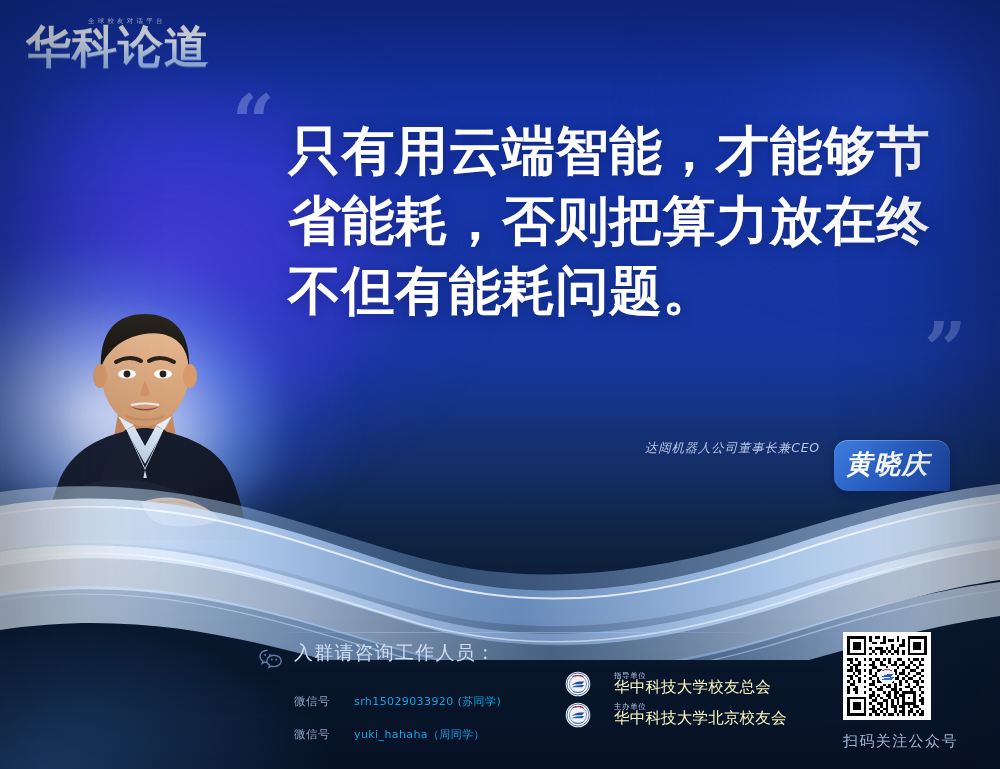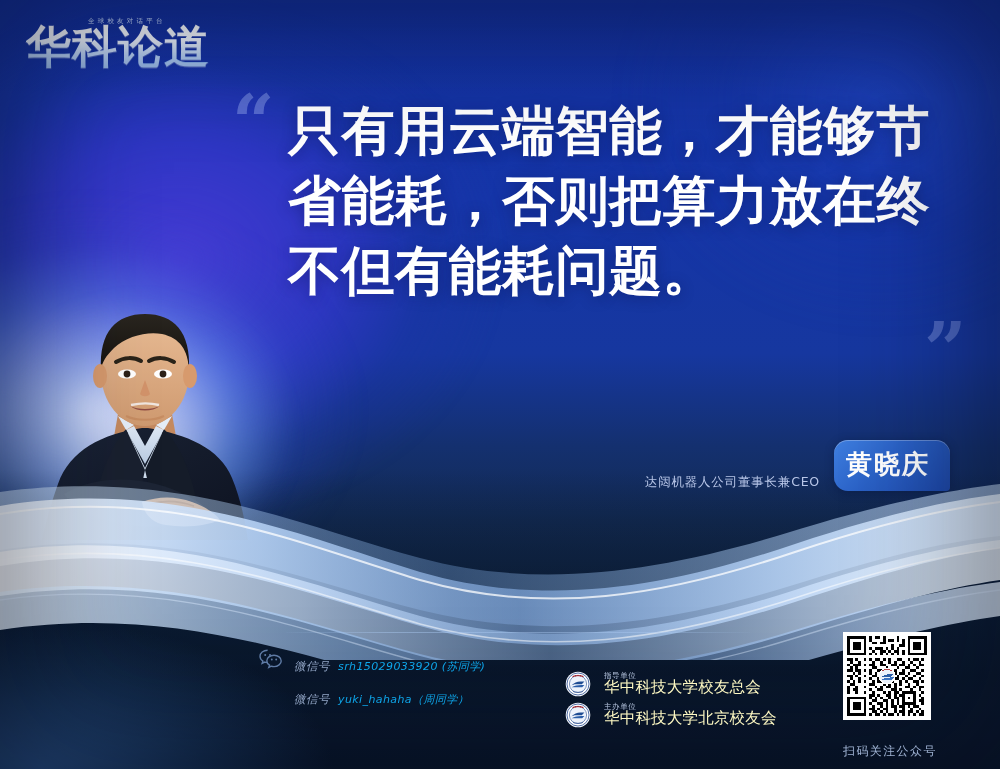--- a/index.html
+++ b/index.html
@@ -113,33 +113,34 @@
     color:rgba(150,170,240,.45);
     font-family:"DejaVu Serif","Liberation Serif",serif;
     font-weight:bold;
   }
   .quote-text{
     position:relative;margin-left:56px;
     font-size:53px;line-height:70px;font-weight:bold;
     color:#ffffff;letter-spacing:.5px;
     text-shadow:0 2px 14px rgba(10,20,80,.45);
     font-family:"DejaVu Sans","Liberation Sans",sans-serif;
+    margin-top:20px;
   }
   .quote-close{
     position:absolute;left:692px;top:232px;
     font-size:74px;line-height:.6;
     color:rgba(150,170,240,.42);
     font-family:"DejaVu Serif","Liberation Serif",serif;
     font-weight:bold;
   }
 
   
   .attrib{
     position:absolute;right:50px;top:440px;
-    display:flex;align-items:flex-end;gap:14px;
+    display:flex;align-items:flex-start;gap:14px;font-style:italic;
   }
   .attrib-role{
     font-size:12.5px;color:#b8c6e8;letter-spacing:.8px;
     font-family:"DejaVu Sans","Liberation Sans",sans-serif;
   }
   .name-badge{
     position:relative;
     padding:7px 20px 9px 12px;
     border-radius:14px 14px 4px 14px;
     background:linear-gradient(135deg,#3f7fe0 0%,#2a61c6 45%,#1d47a8 100%);
@@ -161,52 +162,52 @@
   }
   .footer{position:absolute;left:258px;top:640px;width:540px;}
   .wechat-icon{position:absolute;left:0;top:8px;width:26px;height:22px;}
   .footer-head{
     margin-left:36px;
     font-size:19px;color:#cfdcf2;letter-spacing:1.2px;
     font-family:"DejaVu Sans","Liberation Sans",sans-serif;
   }
   .contact-rows{margin-left:36px;margin-top:10px;}
   .contact-row{
-    display:flex;align-items:center;gap:8px;height:33px;font-style:italic;
+    display:flex;align-items:flex-end;gap:24px;height:33px;
   }
   .contact-label{
     font-size:11.5px;color:#93a6c6;letter-spacing:.5px;
     font-family:"DejaVu Sans","Liberation Sans",sans-serif;
   }
   .contact-value{
     font-size:11px;color:#0ea5e9;letter-spacing:.4px;
     font-family:"DejaVu Sans","Liberation Sans",sans-serif;
   }
 
   
   .orgs{position:absolute;left:565px;top:668px;}
-  .org-row{display:flex;align-items:center;gap:13px;height:31px;}
+  .org-row{display:flex;align-items:center;gap:23px;height:31px;}
   .org-seal{width:26px;height:26px;flex:0 0 26px;}
   .org-textwrap{position:relative;}
   .org-kind{
     font-size:7.5px;color:#b9c8e2;letter-spacing:.6px;line-height:1;
     margin-bottom:1px;
     font-family:"DejaVu Sans","Liberation Sans",sans-serif;
   }
   .org-name{
     font-size:15.5px;color:#fef9c3;letter-spacing:.2px;line-height:1;
     font-family:"DejaVu Sans","Liberation Sans",sans-serif;
   }
 
   
   .qr-wrap{position:absolute;left:843px;top:632px;text-align:center;}
   .qr{width:88px;height:88px;background:#fff;padding:4px;display:block;}
   .qr svg{display:block;}
   .qr-caption{
-    margin-top:23px;font-size:12px;color:#9fb2d2;letter-spacing:1.4px;
+    margin-top:12px;font-size:15px;color:#9fb2d2;letter-spacing:1.4px;
     font-family:Liberation Serif, serif;
   }
 </style>
 </head>
 <body>
 
 <div class="poster">
 
   <div class="bg-base"></div>
   <div class="bg-bloom-c"></div>
@@ -364,20 +365,21 @@
         <g fill="none" stroke="#5f7ba5" stroke-width="1.4">
           <path d="M9.6 2.2C5.3 2.2 2 5 2 8.3c0 1.9 1.1 3.6 2.9 4.7l-.8 2.4 2.7-1.3c.9.25 1.8.38 2.8.38"></path>
           <path d="M16 7.2c4 0 7.2 2.6 7.2 5.7 0 3.1-3.2 5.7-7.2 5.7-.9 0-1.8-.13-2.6-.36l-2.6 1.25.8-2.3c-1.7-1.05-2.8-2.6-2.8-4.29 0-3.1 3.2-5.7 7.2-5.7z"></path>
         </g>
         <circle cx="7.2" cy="7.1" r="1" fill="#5f7ba5"></circle>
         <circle cx="12" cy="7.1" r="1" fill="#5f7ba5"></circle>
         <circle cx="13.8" cy="11.5" r=".95" fill="#5f7ba5"></circle>
         <circle cx="18.2" cy="11.5" r=".95" fill="#5f7ba5"></circle>
       </svg>
     </div>
+    <div class="footer-head">入群请咨询工作人员：</div>
     <div class="contact-rows">
       <div class="contact-row">
         <span class="contact-label">微信号</span>
         <span class="contact-value">srh15029033920 (苏同学)</span>
       </div>
       <div class="contact-row">
         <span class="contact-label">微信号</span>
         <span class="contact-value">yuki_hahaha（周同学）</span>
       </div>
     </div>

